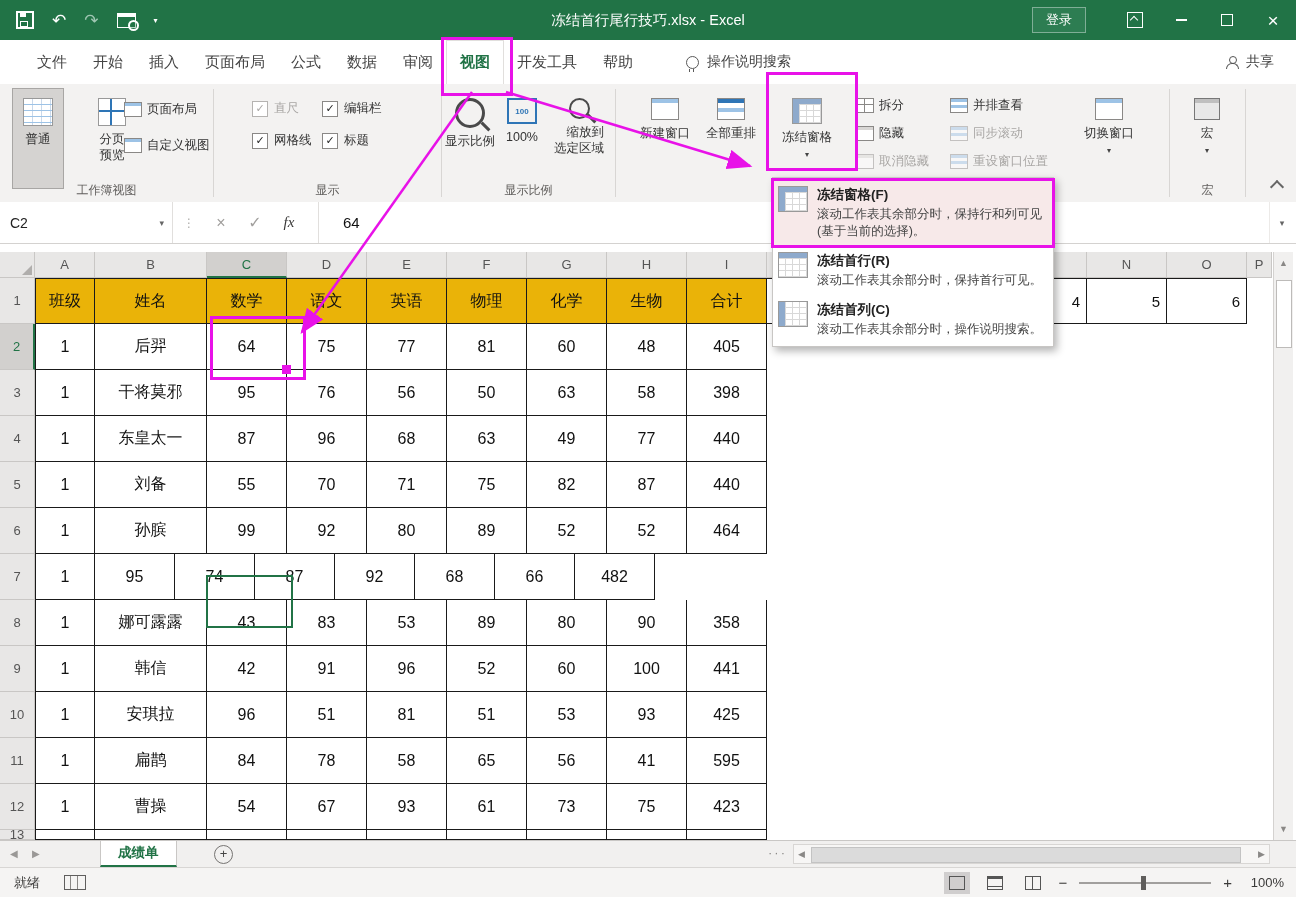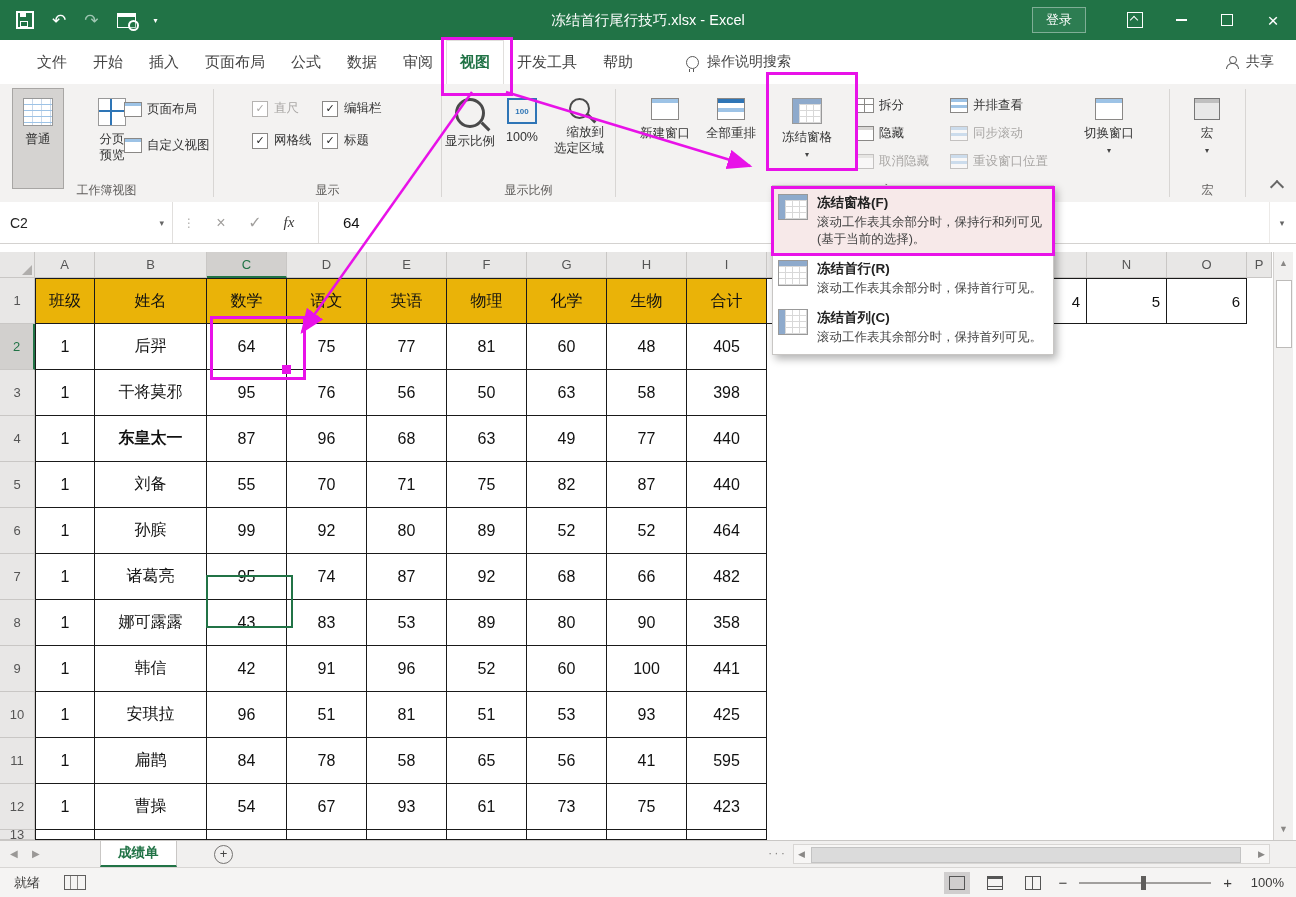--- a/index.html
+++ b/index.html
@@ -139,21 +139,21 @@
   .vi{width:14px;height:12px;border:1px solid #555;}
   .vi.layout{background:linear-gradient(#555 0 2px,transparent 2px 9px,#555 9px 10px,transparent 10px);}
   .vi.pbreak{background:linear-gradient(to right,transparent 6px,#555 6px 7px,transparent 7px);}
   .zoom-glyph{font-size:15px;color:#3b3a39;}
   #zoomtrack{width:132px;height:2px;background:#a19f9d;position:relative;}
   #zoomtrack::before{content:"";position:absolute;left:64px;top:-3px;width:1px;height:8px;background:#a19f9d;}
   #zoomthumb{position:absolute;left:62px;top:-6px;width:5px;height:14px;background:#605e5c;}
   #zoomlabel{width:40px;text-align:right;}
 
   
-  #freezemenu{position:absolute;left:772px;top:177px;width:280px;background:#fff;border:1px solid #c8c6c4;box-shadow:3px 4px 8px rgba(0,0,0,.3);z-index:40;padding:2px 0;margin-top:8px;}
+  #freezemenu{position:absolute;left:772px;top:177px;width:280px;background:#fff;border:1px solid #c8c6c4;box-shadow:3px 4px 8px rgba(0,0,0,.3);z-index:40;padding:2px 0;}
   .mitem{display:flex;gap:9px;padding:6px 6px 6px 5px;}
   .mitem.hl{background:#f7e9e9;outline:3px solid #e812e8;outline-offset:-1px;}
   .mtitle{font-size:13.5px;font-weight:bold;color:#222;margin-bottom:2px;}
   .mdesc{font-size:12.5px;color:#444;line-height:1.35;width:228px;}
 
   
   .ann{position:absolute;border:3px solid #e812e8;z-index:75;pointer-events:none;}
   #ann-square{position:absolute;left:282px;top:365px;width:9px;height:9px;background:#e812e8;z-index:76;pointer-events:none;}
   #arrows{position:absolute;left:0;top:0;z-index:80;pointer-events:none;}
 </style>
@@ -395,21 +395,21 @@
         <div class="cell" style="width: 80px;">76</div>
         <div class="cell" style="width: 80px;">56</div>
         <div class="cell" style="width: 80px;">50</div>
         <div class="cell" style="width: 80px;">63</div>
         <div class="cell" style="width: 80px;">58</div>
         <div class="cell" style="width: 80px;">398</div>
       </div>
       <div class="grow">
         <div class="rownum">4</div>
         <div class="cell bl" style="width: 60px;">1</div>
-        <div class="cell" style="width: 112px; font-weight: bold;">东皇太一</div>
+        <div class="cell" style="width: 112px;">东皇太一</div>
         <div class="cell" style="width: 80px;">87</div>
         <div class="cell" style="width: 80px;">96</div>
         <div class="cell" style="width: 80px;">68</div>
         <div class="cell" style="width: 80px;">63</div>
         <div class="cell" style="width: 80px;">49</div>
         <div class="cell" style="width: 80px;">77</div>
         <div class="cell" style="width: 80px;">440</div>
       </div>
       <div class="grow">
         <div class="rownum">5</div>
@@ -431,21 +431,20 @@
         <div class="cell" style="width: 80px;">92</div>
         <div class="cell" style="width: 80px;">80</div>
         <div class="cell" style="width: 80px;">89</div>
         <div class="cell" style="width: 80px;">52</div>
         <div class="cell" style="width: 80px;">52</div>
         <div class="cell" style="width: 80px;">464</div>
       </div>
       <div class="grow">
         <div class="rownum">7</div>
         <div class="cell bl" style="width: 60px;">1</div>
-        <div class="cell" style="width: 112px;">诸葛亮</div>
         <div class="cell" style="width: 80px;">95</div>
         <div class="cell" style="width: 80px;">74</div>
         <div class="cell" style="width: 80px;">87</div>
         <div class="cell" style="width: 80px;">92</div>
         <div class="cell" style="width: 80px;">68</div>
         <div class="cell" style="width: 80px;">66</div>
         <div class="cell" style="width: 80px;">482</div>
       </div>
       <div class="grow">
         <div class="rownum">8</div>
@@ -577,21 +576,21 @@
         <div class="ficon freeze-top-row"></div>
         <div class="mtext">
           <div class="mtitle">冻结首行(R)</div>
           <div class="mdesc">滚动工作表其余部分时，保持首行可见。</div>
         </div>
       </div>
       <div class="mitem">
         <div class="ficon freeze-first-column"></div>
         <div class="mtext">
           <div class="mtitle">冻结首列(C)</div>
-          <div class="mdesc">滚动工作表其余部分时，保持首列可见。</div>
+          <div class="mdesc">滚动工作表其余部分时，操作说明搜索。</div>
         </div>
       </div>
     </div>
 </div>
 
 <div class="ann" style="left:441px;top:37px;width:66px;height:53px;"></div>
 <div class="ann" style="left:766px;top:72px;width:86px;height:93px;"></div>
 <div class="ann" style="left:210px;top:316px;width:90px;height:58px;"></div>
 <div id="ann-square"></div>
 <svg id="arrows" width="1296" height="897">

